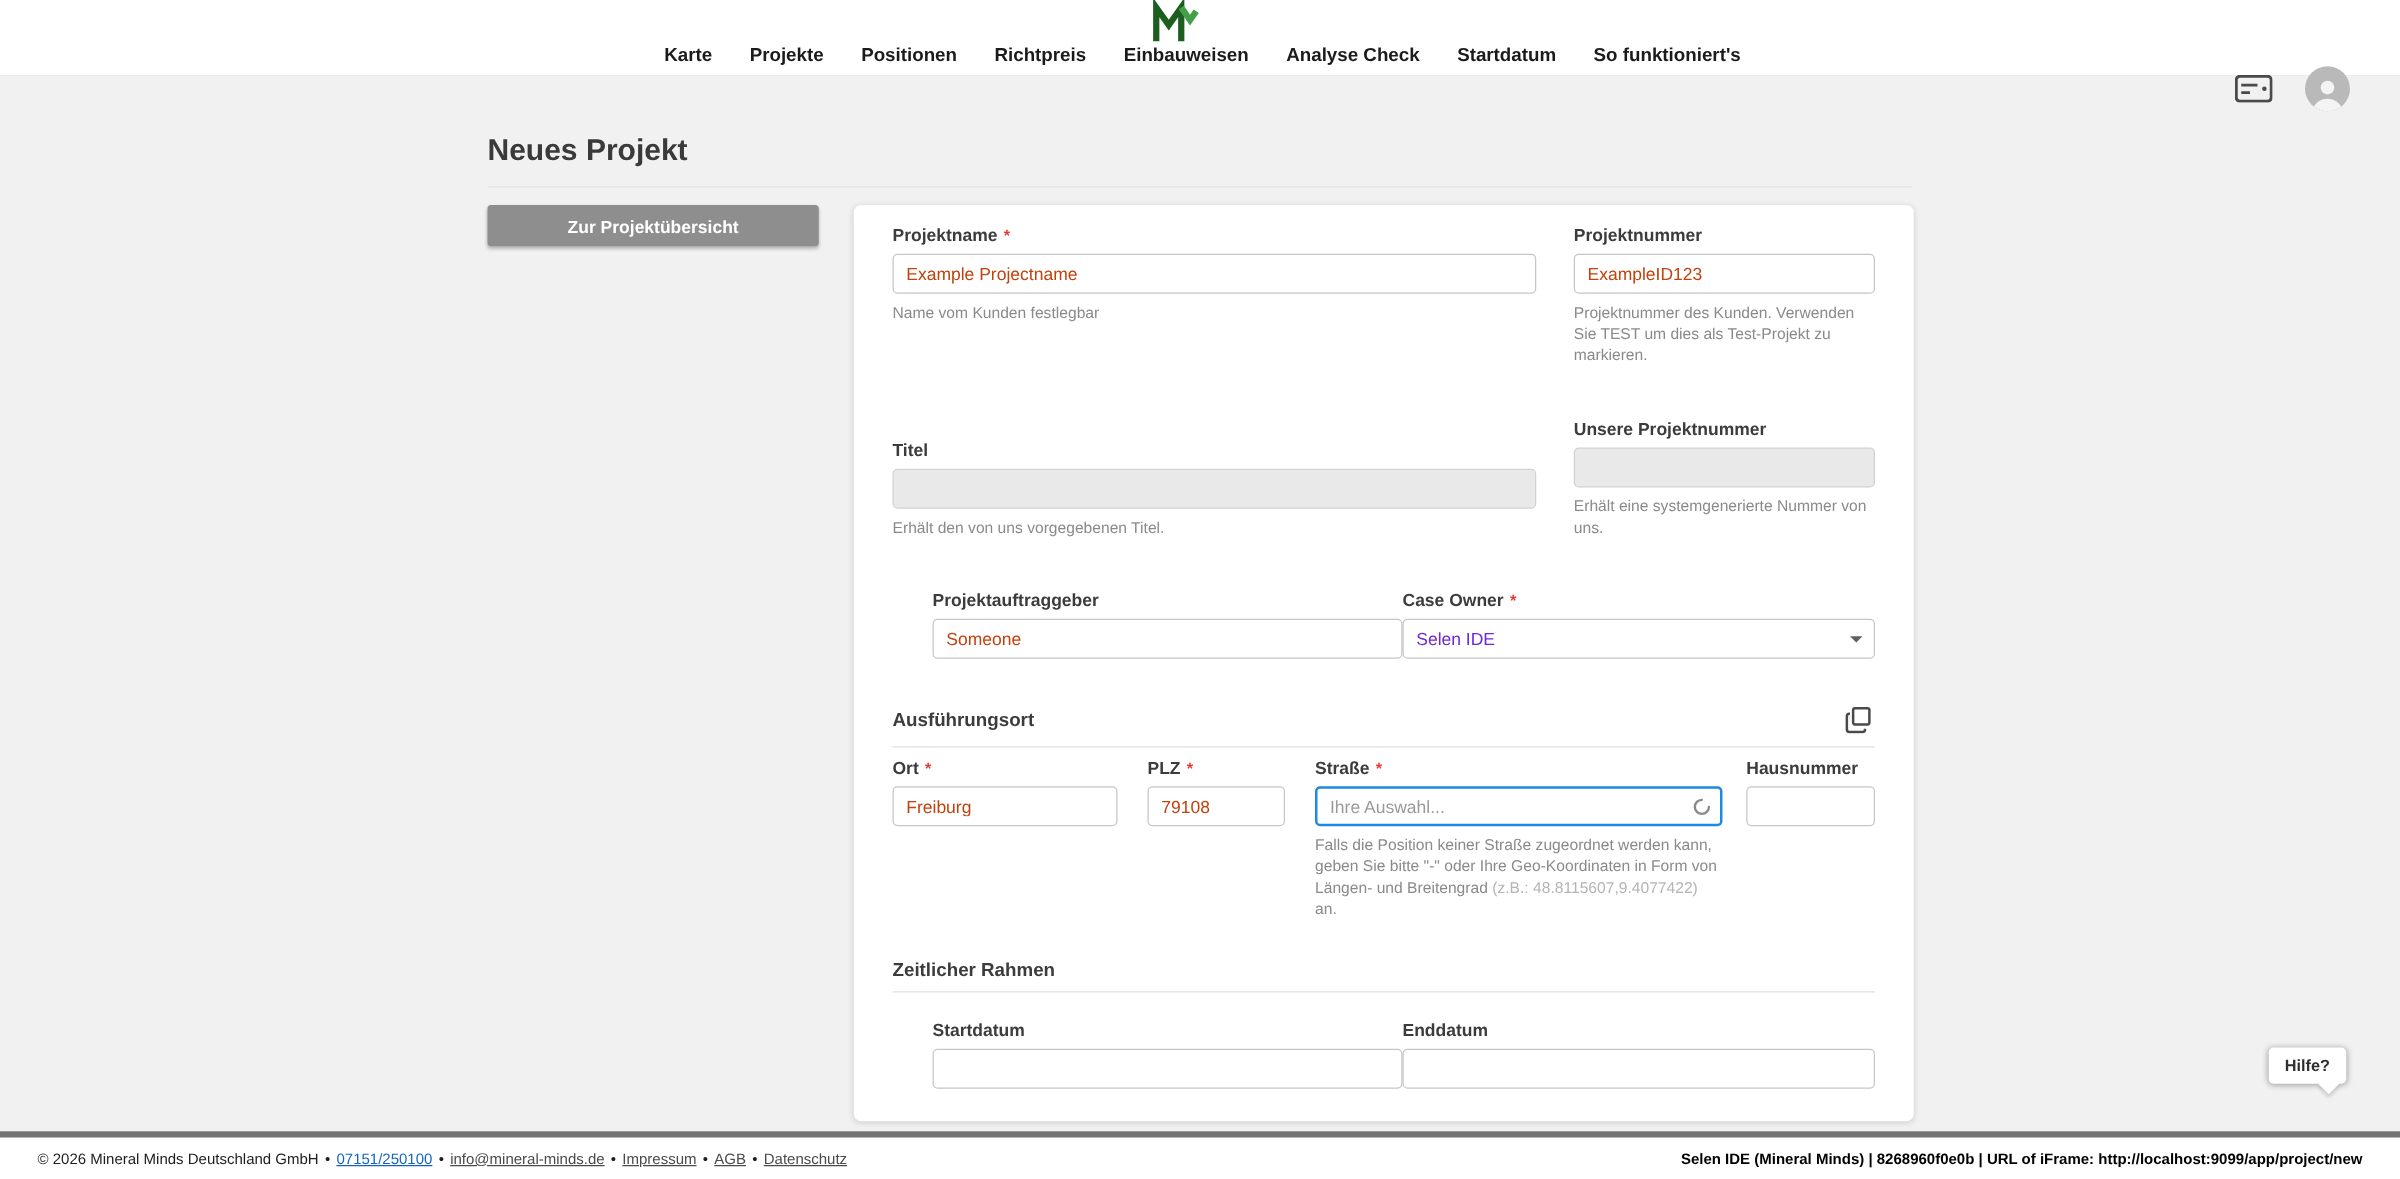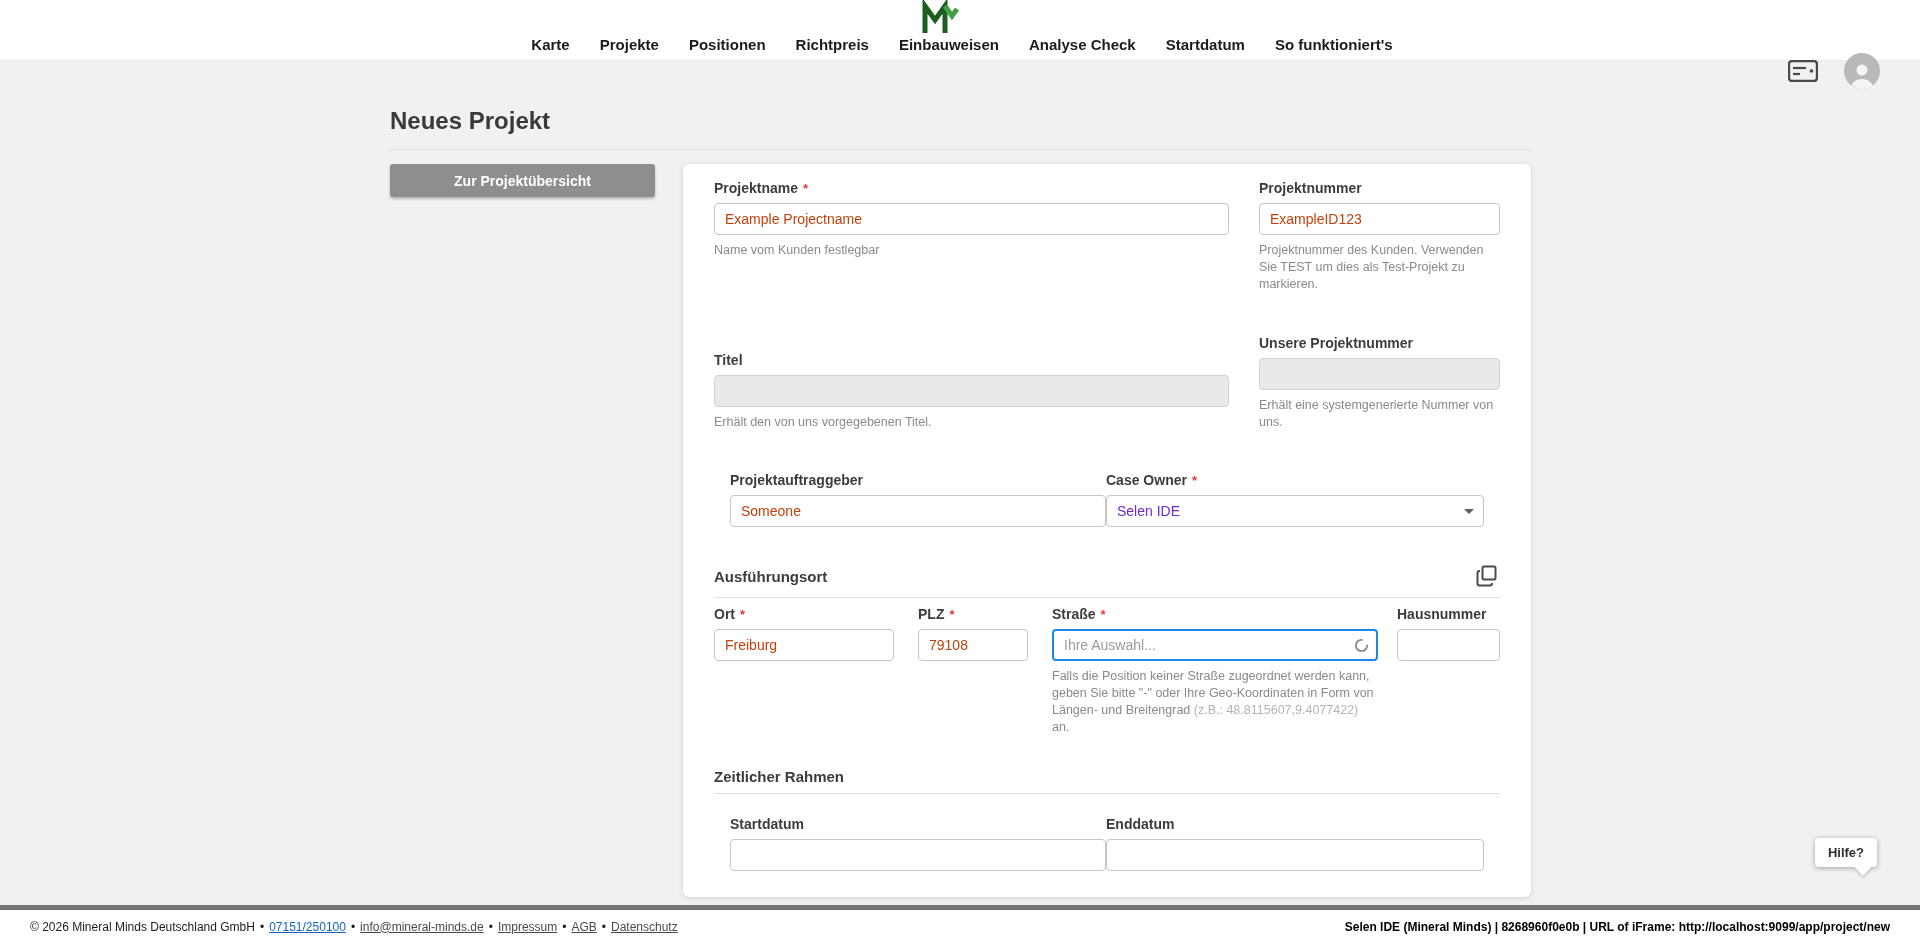--- a/index.html
+++ b/index.html
@@ -61,21 +61,21 @@
     font-family:"Liberation Sans", sans-serif;
   }
   .text-input:disabled, .text-input.disabled { background:#e9e9e9; border-color:#d2d2d2; }
   .helper { font-size:12.5px; color:#8a8a8a; line-height:1.35; margin-top:7px; }
   .helper .light { color:#b4b4b4; }
 
   .row { display:flex; align-items:flex-start; }
   .row1 { justify-content:space-between; }
   .col-l { width:515px; flex:0 0 515px; }
   .col-r { width:241px; flex:0 0 241px; }
-  .row-half { justify-content:center; margin-top:42px; }
+  .row-half { justify-content:flex-end; margin-top:42px; }
   .half-l { width:376px; flex:0 0 376px; }
   .half-r { width:378px; flex:0 0 378px; }
   .row2 { margin-top:42px;align-items:flex-end; }
 
   .section-head { display:flex; align-items:center; justify-content:space-between; margin-top:36px; }
   .section-title { font-size:15px; font-weight:700; color:#3c3c3c; }
   .section-divider { border:none; border-top:1px solid #e0e0e0; margin:8px 0 0 0; }
   .section-body { margin-top:8px; }
 
   .row-loc { display:flex; align-items:flex-start; }

